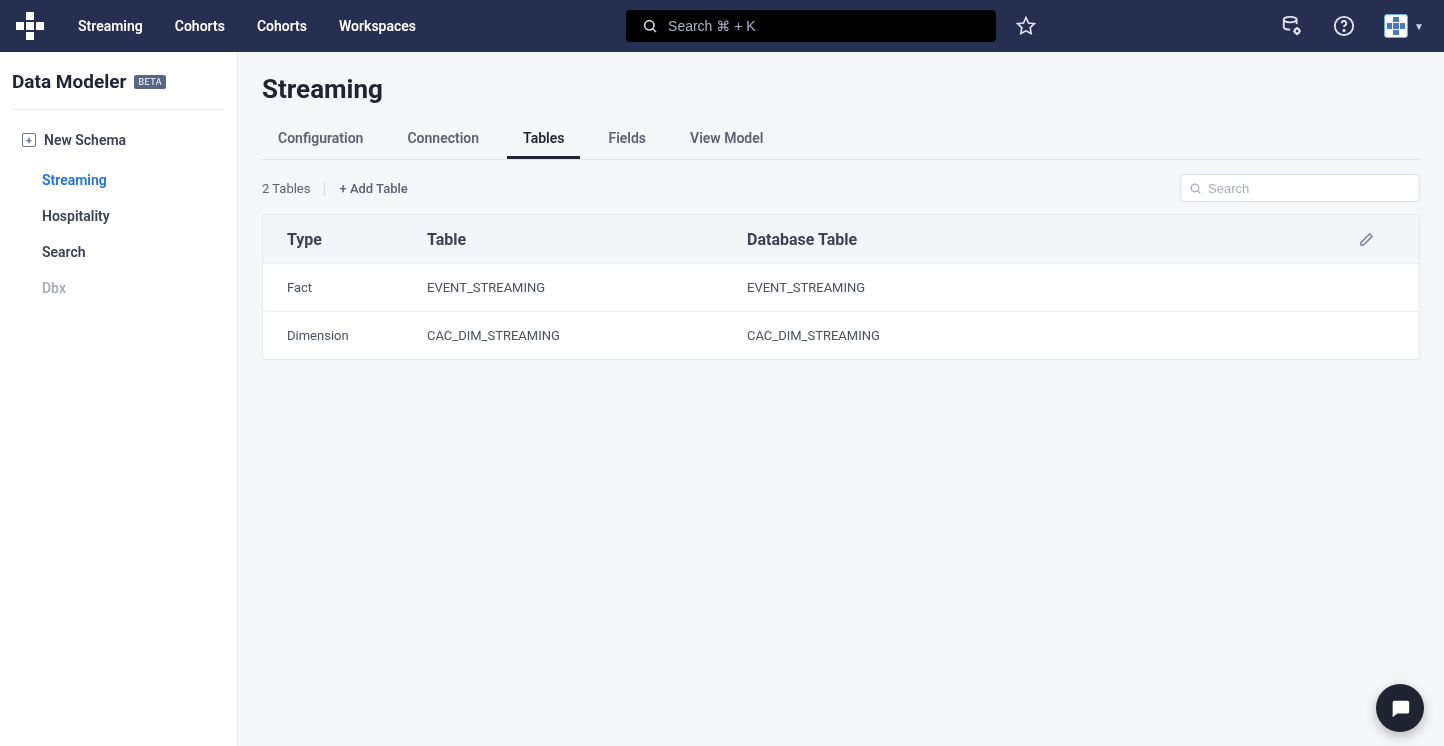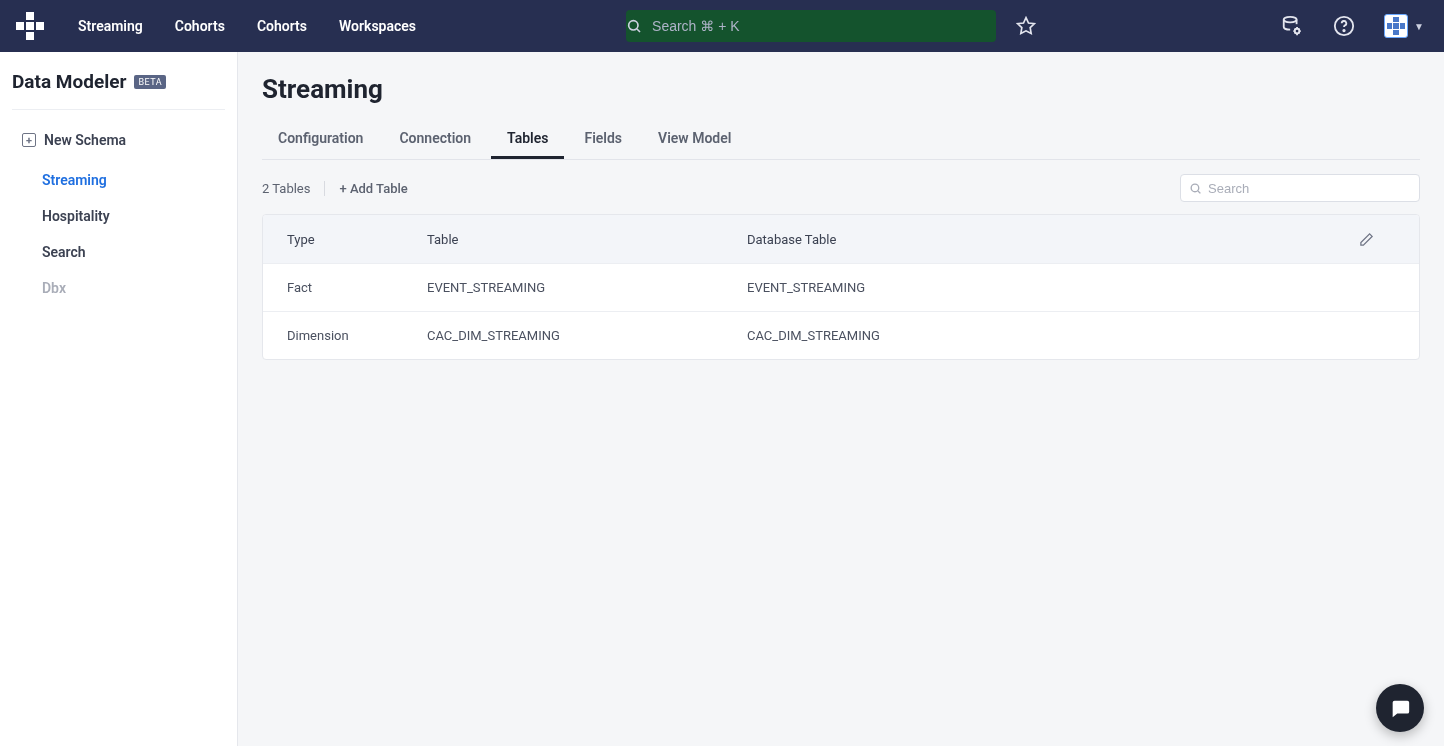--- a/index.html
+++ b/index.html
@@ -37,25 +37,25 @@
   .logo span:nth-child(7){opacity:0}
   .logo span:nth-child(9){opacity:0}
 
   .navlinks { display: flex; gap: 32px; }
   .navlinks a { color: #fff; font-weight: 600; font-size: 14px; text-decoration: none; cursor: pointer; }
 
   .search-wrap {
     margin-left: 210px;
     width: 370px;
     height: 32px;
-    background: #14532d;
+    background: #000000;
     border-radius: 4px;
     display: flex;
     align-items: center;
-    padding: 0 0;
+    padding: 0 16px;
     gap: 10px;
   }
   .search-wrap input {
     flex: 1;
     background: transparent;
     border: none;
     outline: none;
     color: #cdd1e0;
     font-size: 14px;
   }
@@ -126,21 +126,21 @@
   .schema-item.muted { color:#a9adb8; }
 
   .main {
     flex:1;
     padding: 22px 24px 0 24px;
     overflow:auto;
   }
   h1.page-title { font-size:26px; font-weight:700; margin-bottom: 14px; }
 
   .tabs {
-    display:flex; gap:4px;
+    display:flex; gap:12px;
     border-bottom:1px solid #e2e4ea;
   }
   .tab {
     padding: 12px 16px 10px 16px;
     font-weight:600; font-size:14px;
     color:#5c6270; cursor:pointer;
     border-bottom: 3px solid transparent;
   }
   .tab.active { color:#1f2430; border-bottom-color:#1f2430; }
 
@@ -167,21 +167,21 @@
     border-radius:4px;
     overflow:hidden;
   }
   .thead, .trow {
     display:grid;
     grid-template-columns: 140px 320px 1fr 60px;
     align-items:center;
   }
   .thead {
     background:#f3f5f9;
-    font-weight:400; font-size:13px; color:#3c4252;
+    font-weight:700; font-size:16px; color:#3c4252;
     height:48px;
   }
   .thead > div, .trow > div { padding: 0 12px 0 24px; }
   .thead .edit-col, .trow .edit-col { padding: 0 24px 0 0; text-align:right; }
   .trow {
     height:48px;
     font-size:13px; color:#4b5160;
     border-top:1px solid #eceef2;
   }
   .edit-icon { color:#6e7485; cursor:pointer; }

